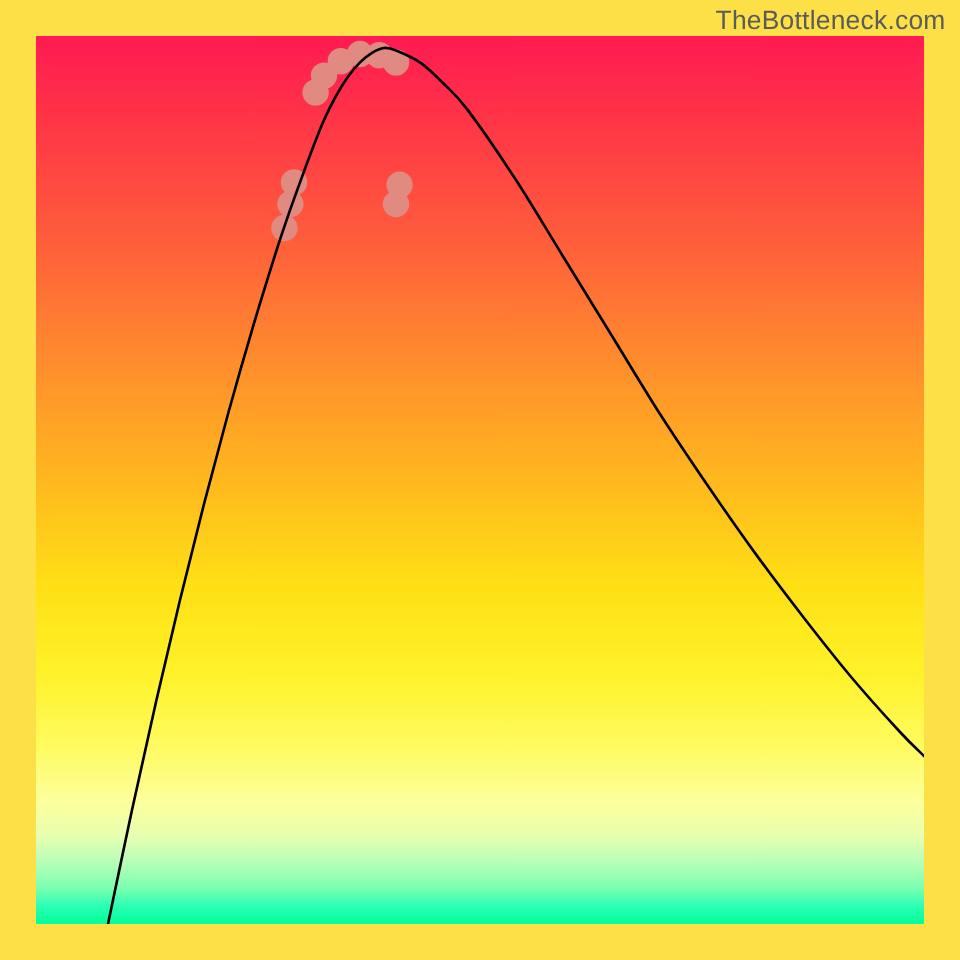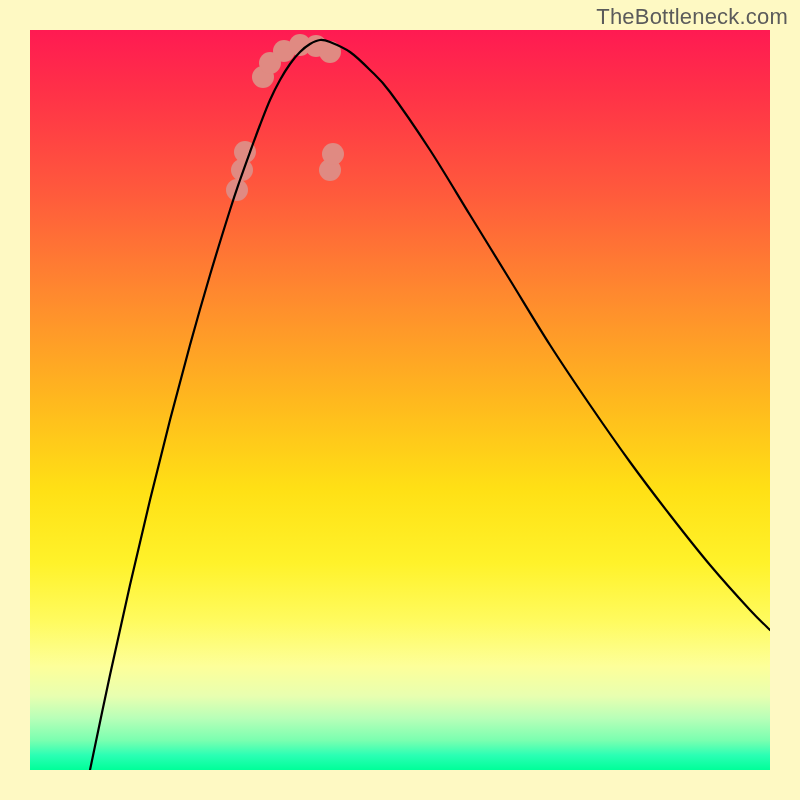--- a/index.html
+++ b/index.html
@@ -10,21 +10,21 @@
     background: #000;
     overflow: hidden;
     font-family: Arial, Helvetica, sans-serif;
   }
   .frame {
     position: absolute;
     left: 0;
     top: 0;
     width: 800px;
     height: 800px;
-    background: #fef9c3;
+    background: #fde047;
   }
   .plot {
     position: absolute;
     left: 30px;
     top: 30px;
     width: 740px;
     height: 740px;
     background: linear-gradient(to bottom,
       #ff1a52 0%,
       #ff3048 8%,

